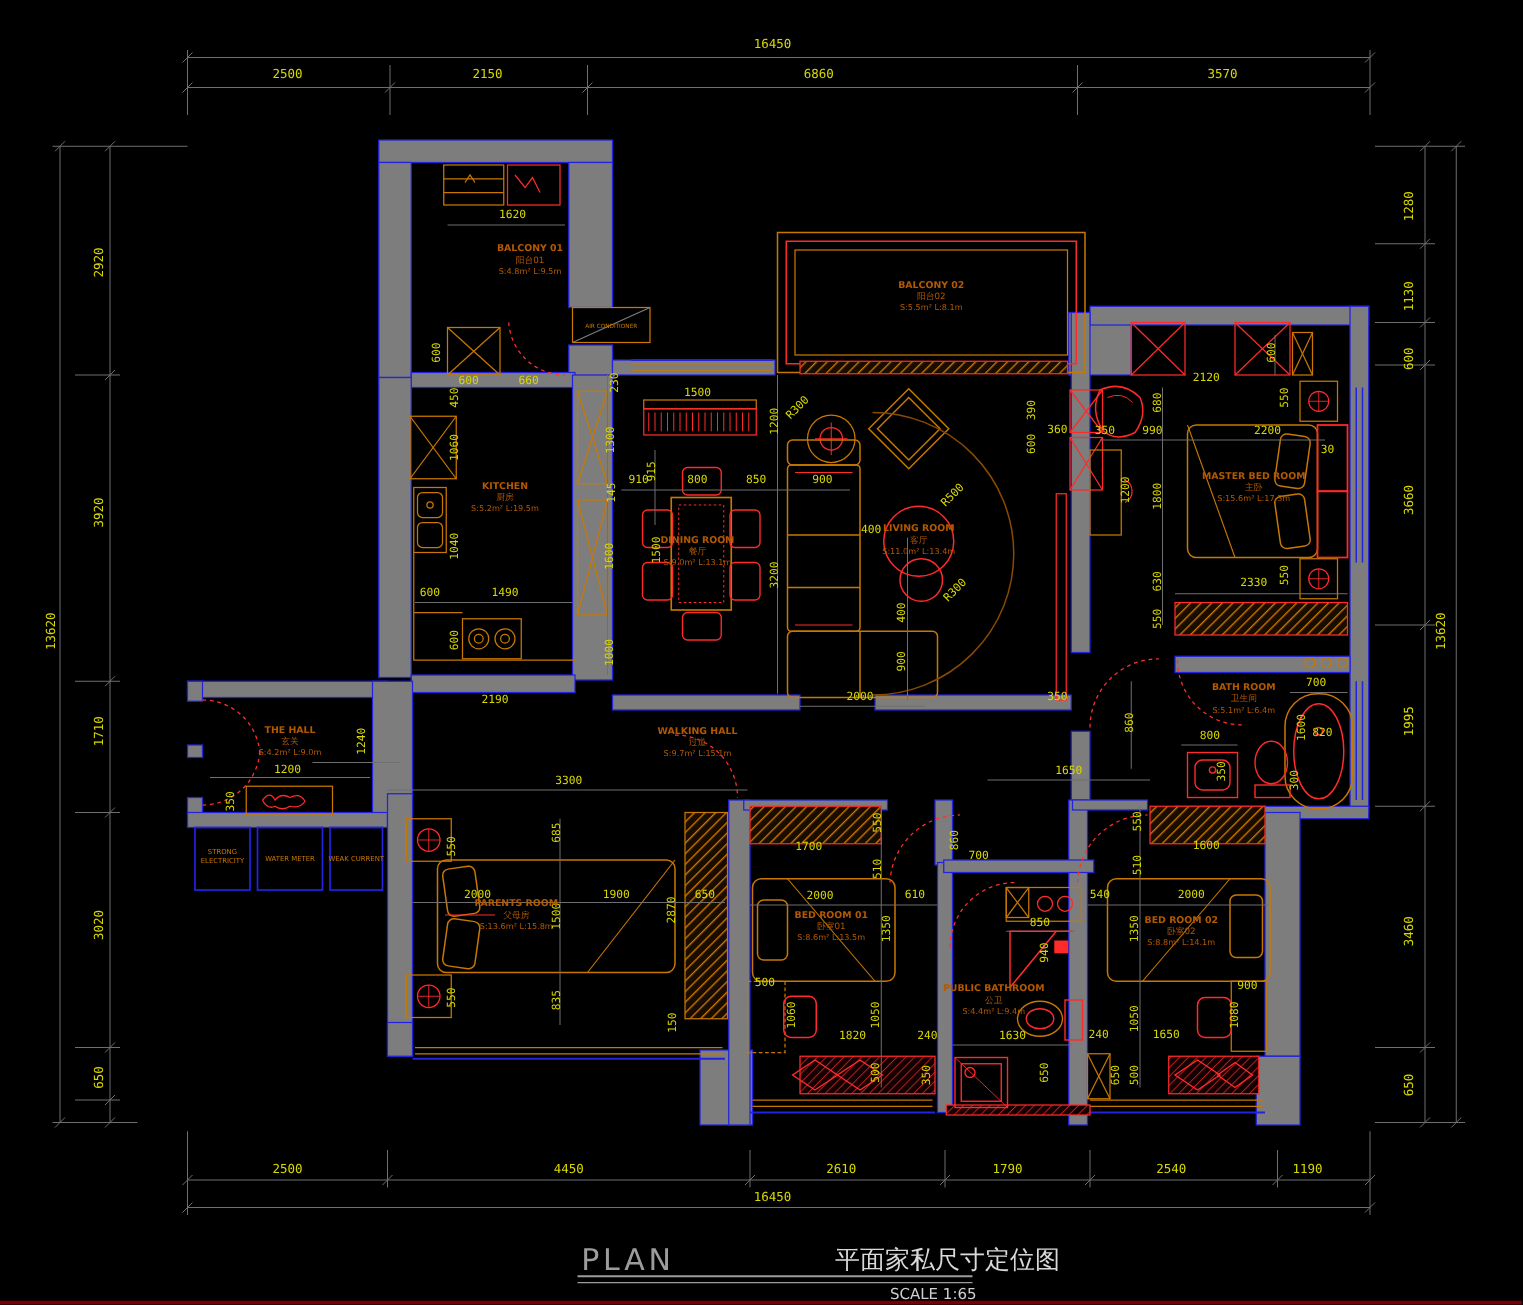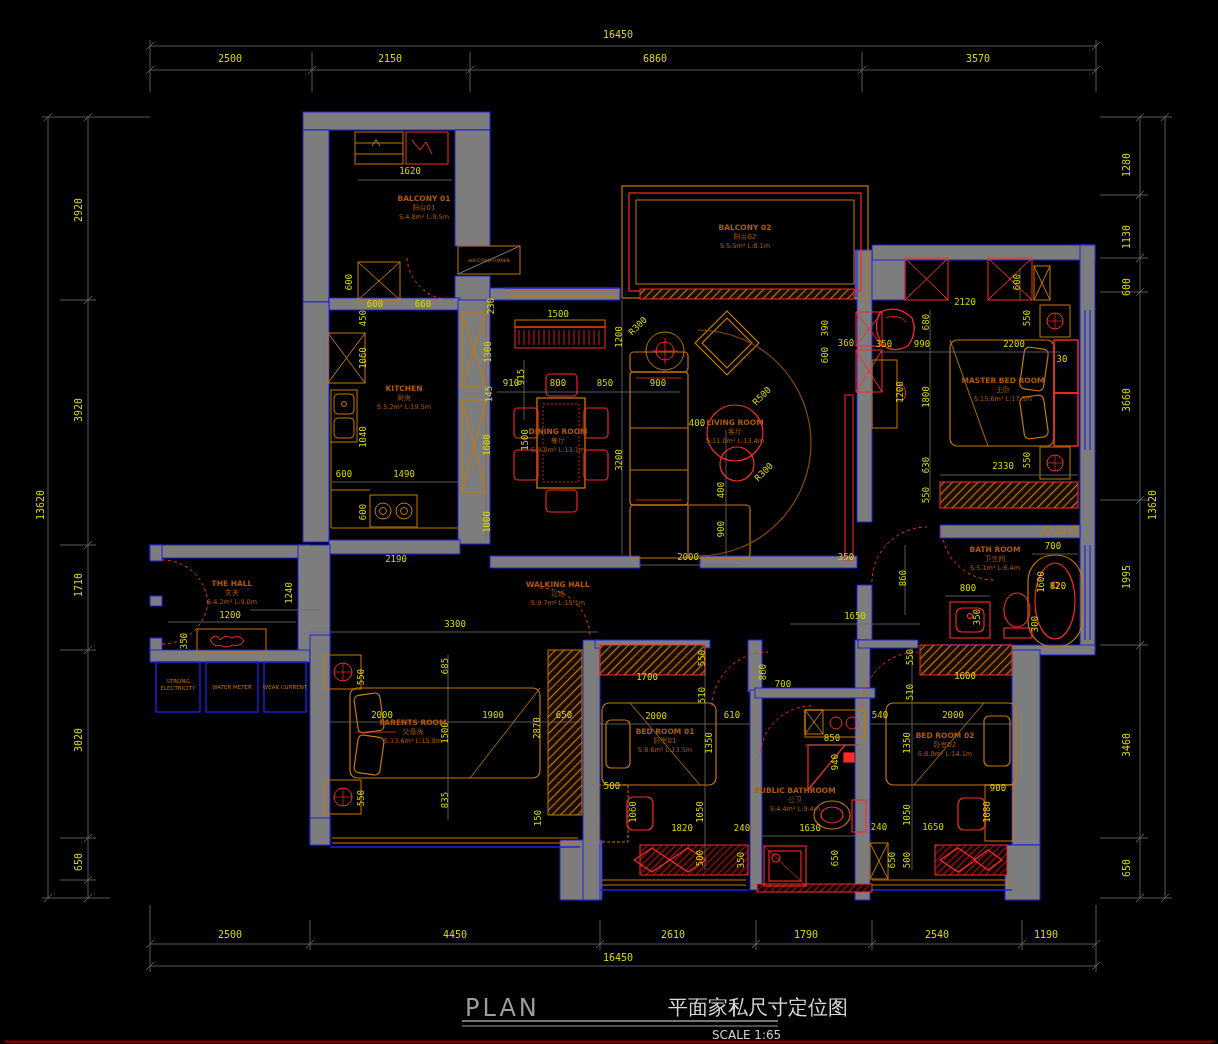--- a/index.html
+++ b/index.html
@@ -1,16 +1,16 @@
 <!DOCTYPE html>
 <html><head>
 <meta charset="utf-8">
 <style>
   html,body{margin:0;padding:0;background:#000;}
-  .canvas{position:relative;width:1218px;height:1044px;background:#000;overflow:hidden;border-radius:10px;}
+  .canvas{position:relative;width:1218px;height:1044px;background:#000;overflow:hidden;}
   svg{display:block;}
   text{font-family:"DejaVu Sans Mono",monospace;}
   .dim{fill:#d8d800;font-size:9px;}
   .dimBig{fill:#d8d800;font-size:10px;}
   .roomName{fill:#b35900;font-size:7.5px;font-weight:bold;font-family:"DejaVu Sans",sans-serif;}
   .roomCn{fill:#b35900;font-size:7px;font-family:"DejaVu Sans",sans-serif;}
   .roomInfo{fill:#b35900;font-size:6.5px;font-family:"DejaVu Sans",sans-serif;}
   .util{fill:#c87800;font-size:5.5px;font-family:"DejaVu Sans",sans-serif;}
   .acText{fill:#c87800;font-size:4.6px;font-family:"DejaVu Sans",sans-serif;}
   .titlePlan{fill:#9c9c9c;font-size:24px;letter-spacing:3px;font-family:"DejaVu Sans",sans-serif;}

